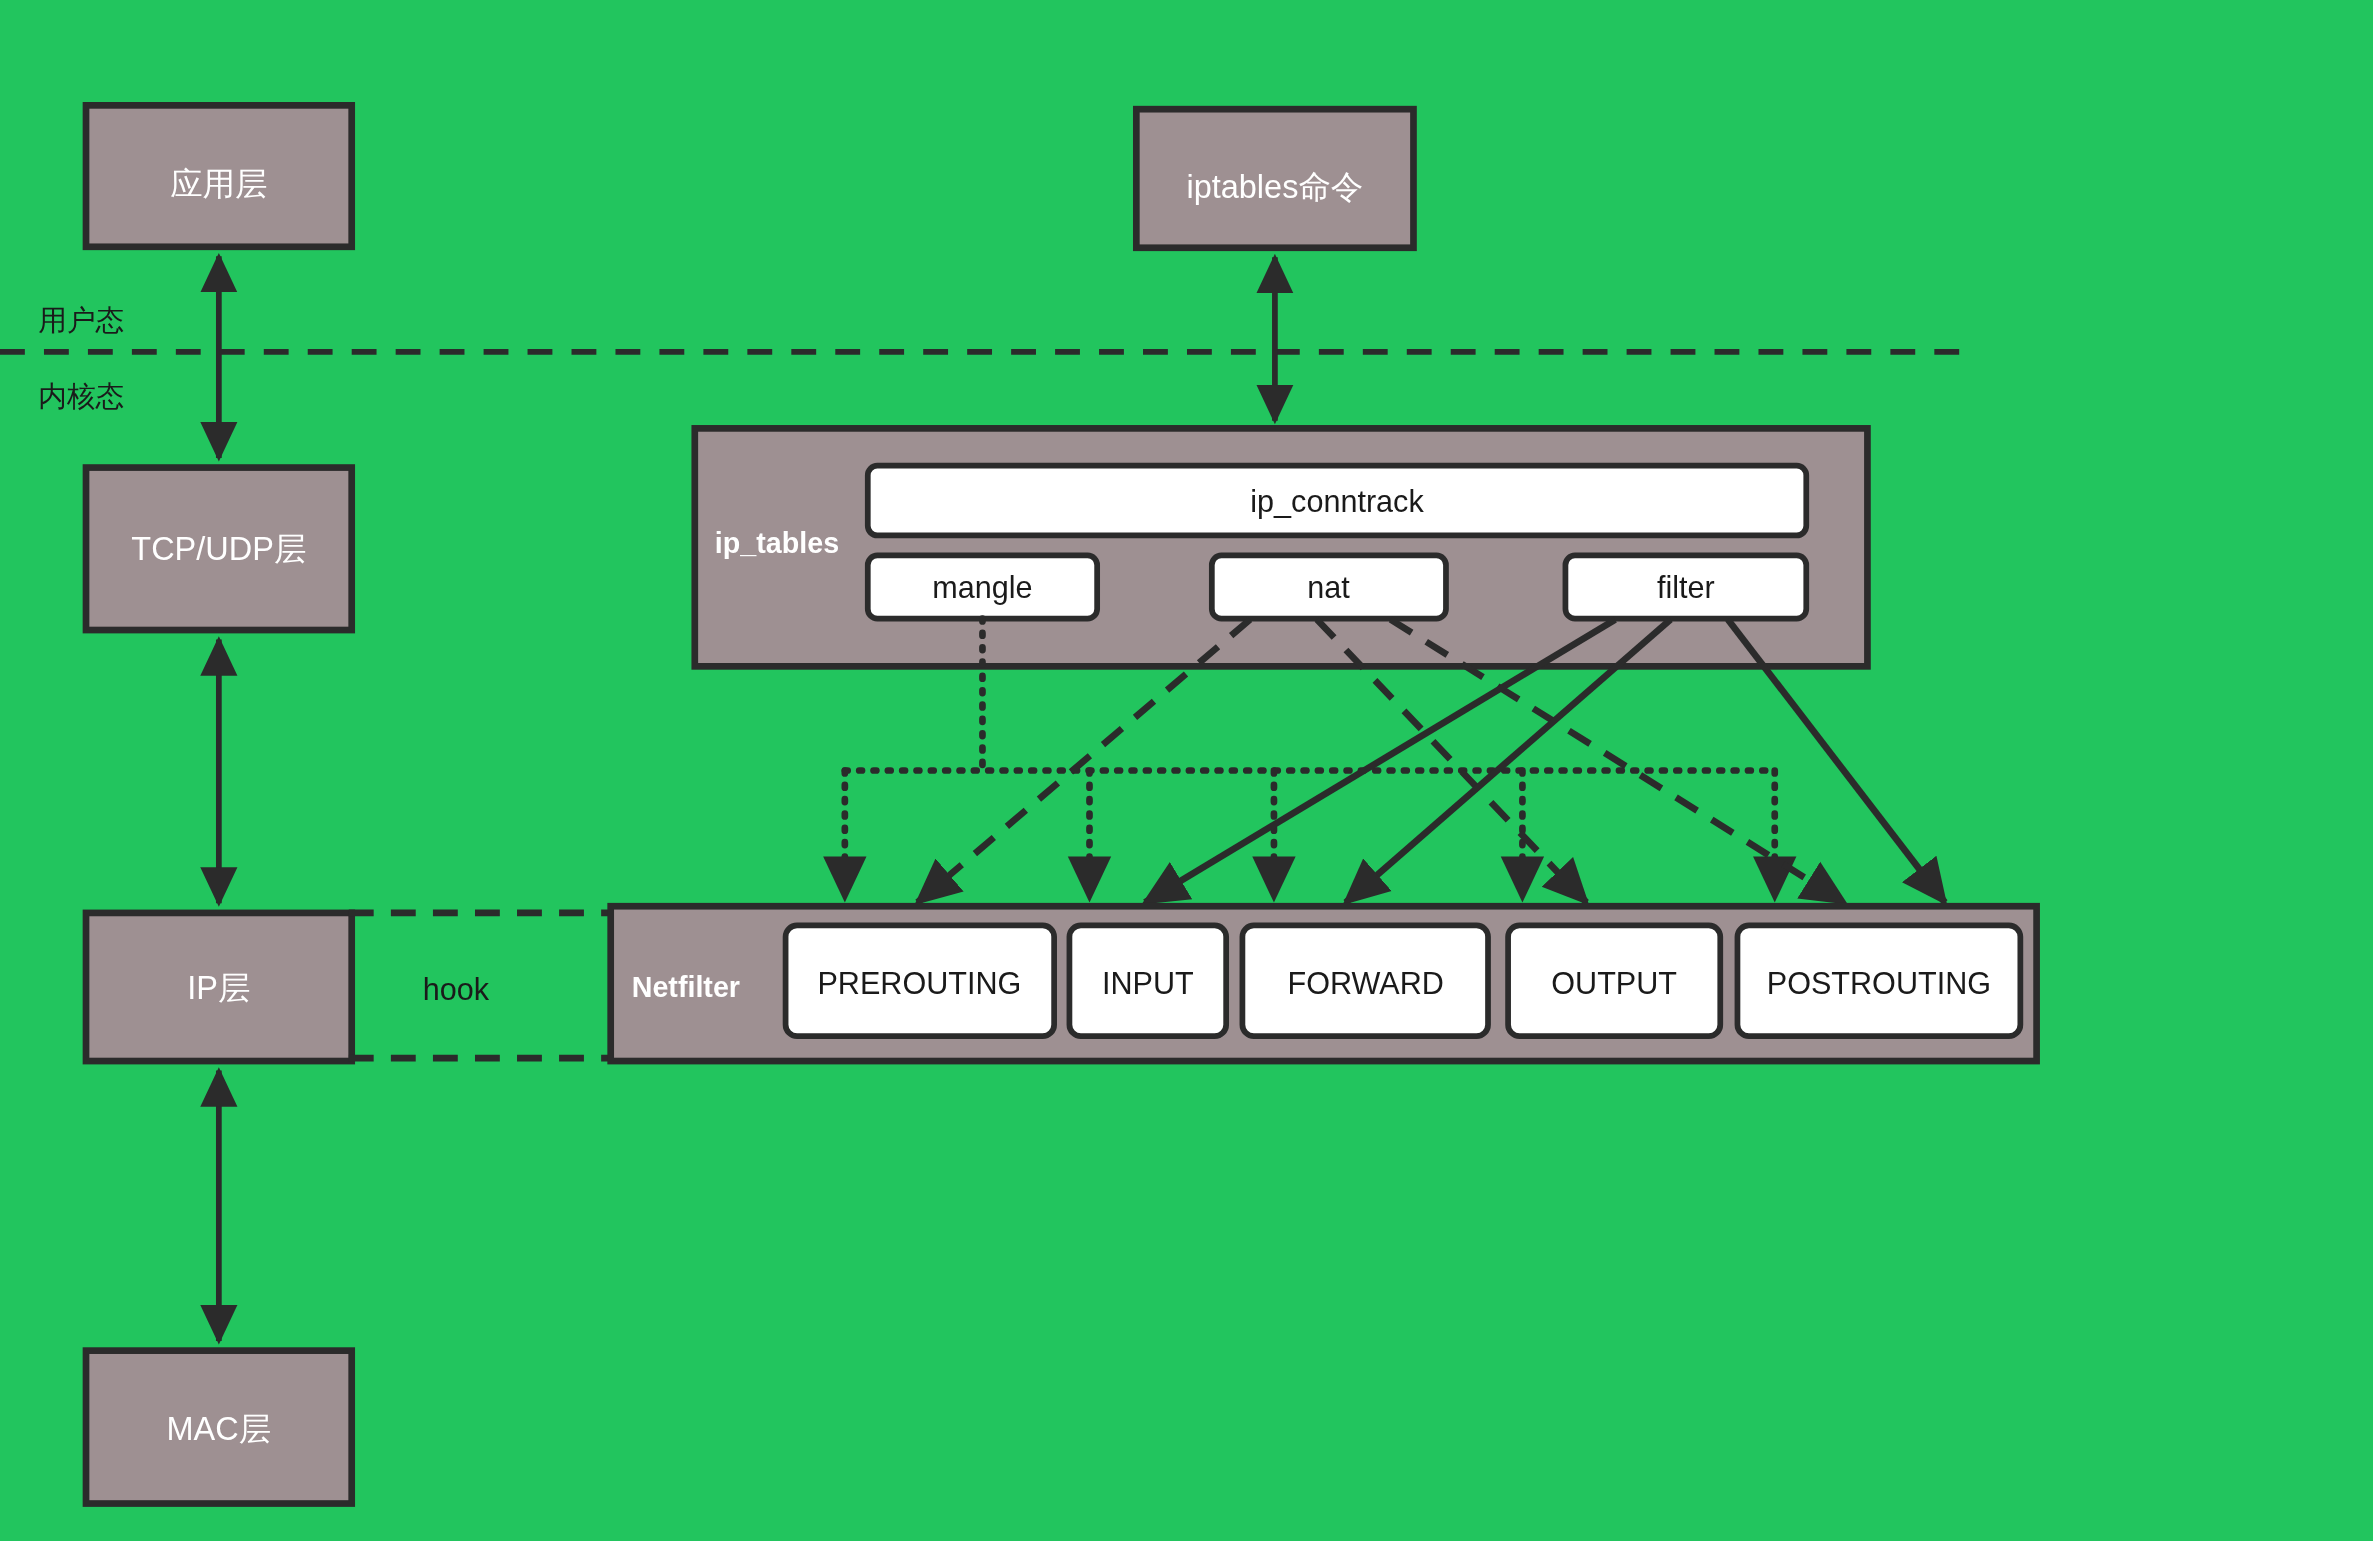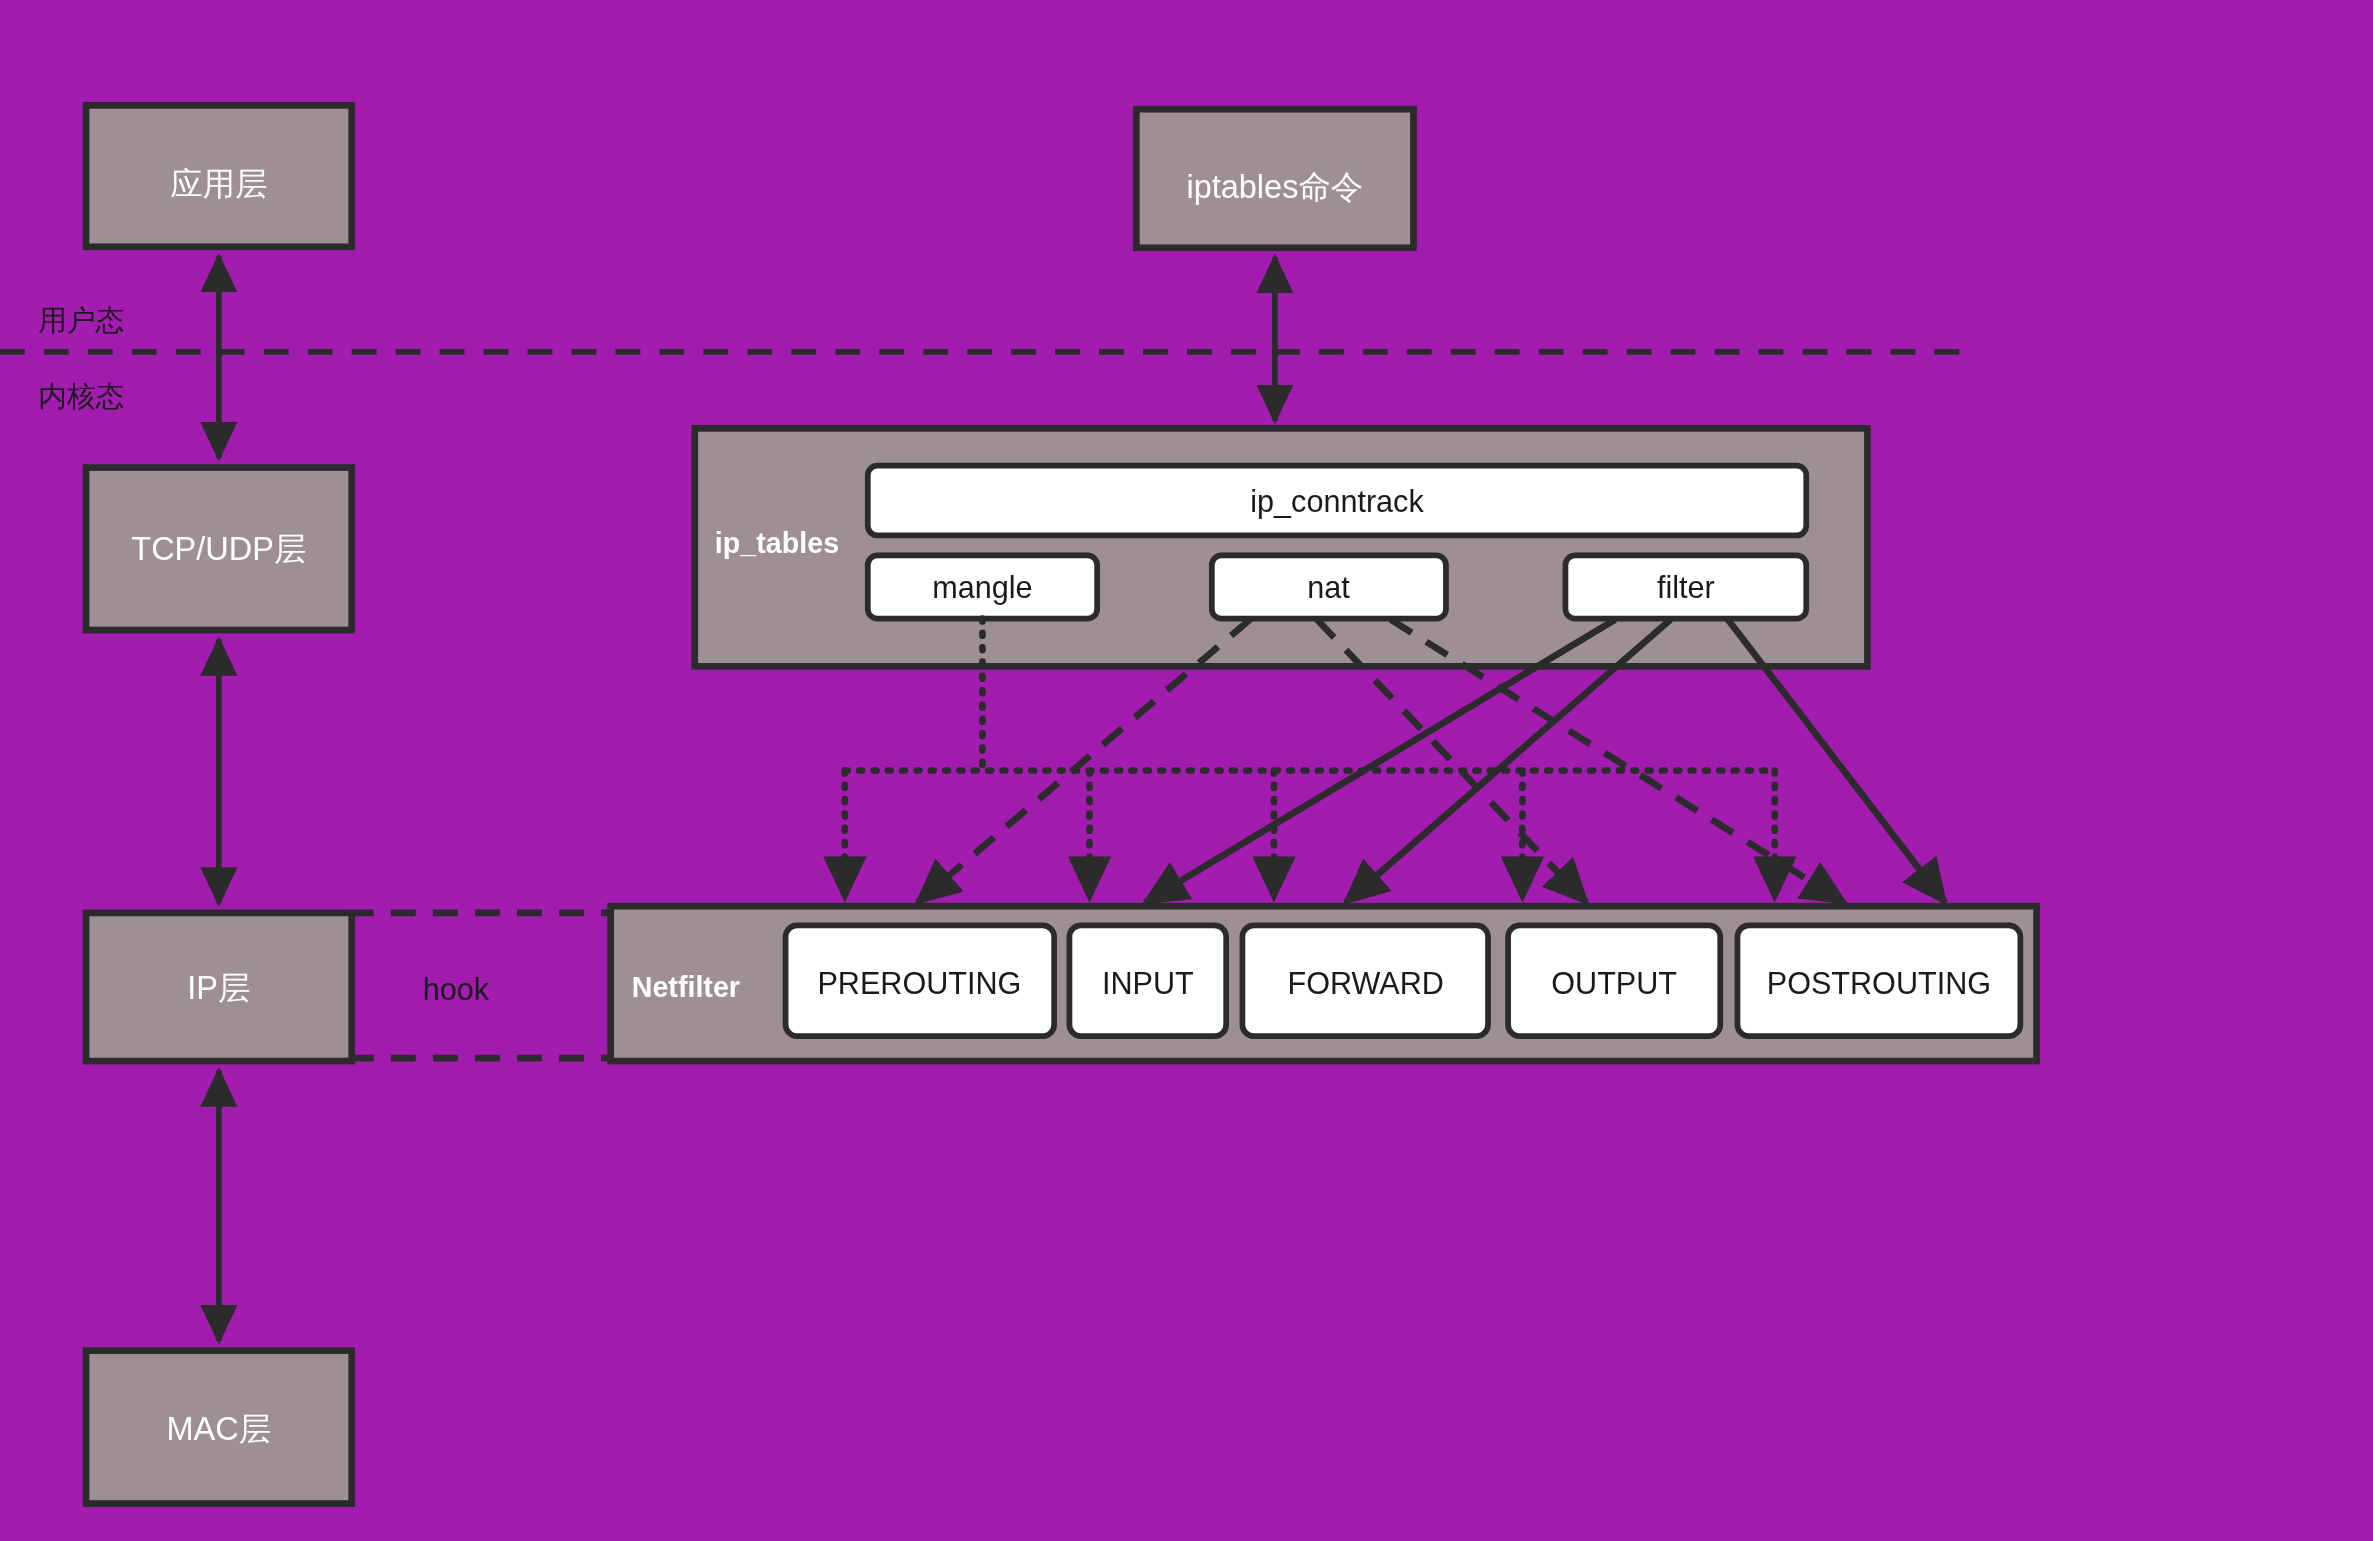--- a/index.html
+++ b/index.html
@@ -1,17 +1,17 @@
 <!DOCTYPE html>
 <html><head>
 <meta charset="utf-8">
 <style>
   html,body{margin:0;padding:0;background:#ffffff;}
   body{font-family:"Liberation Sans","DejaVu Sans",sans-serif;}
-  #stage{position:relative;width:2373px;height:1542px;background:#a21caf;overflow:hidden;}
+  #stage{position:relative;width:2373px;height:1542px;background:#22c55e;overflow:hidden;}
   svg#diagram{position:absolute;inset:0;width:2373px;height:1542px;display:block;}
   .boxlabel{font-family:"Liberation Sans","DejaVu Sans",sans-serif;}
 </style>
 </head>
 <body>
 
 <div id="stage">
   <svg id="diagram" viewBox="0 0 2483 1613">
     <defs>
       <marker id="ah" viewBox="0 0 12 12" refX="10.5" refY="6" markerWidth="7.2" markerHeight="7.2" orient="auto-start-reverse" markerUnits="strokeWidth">

